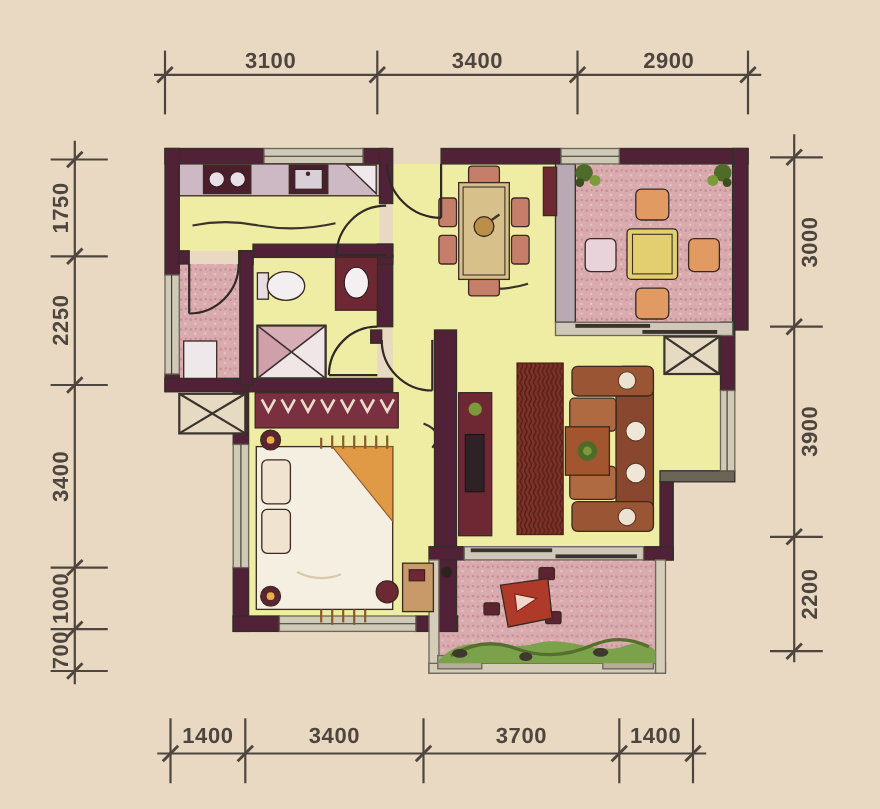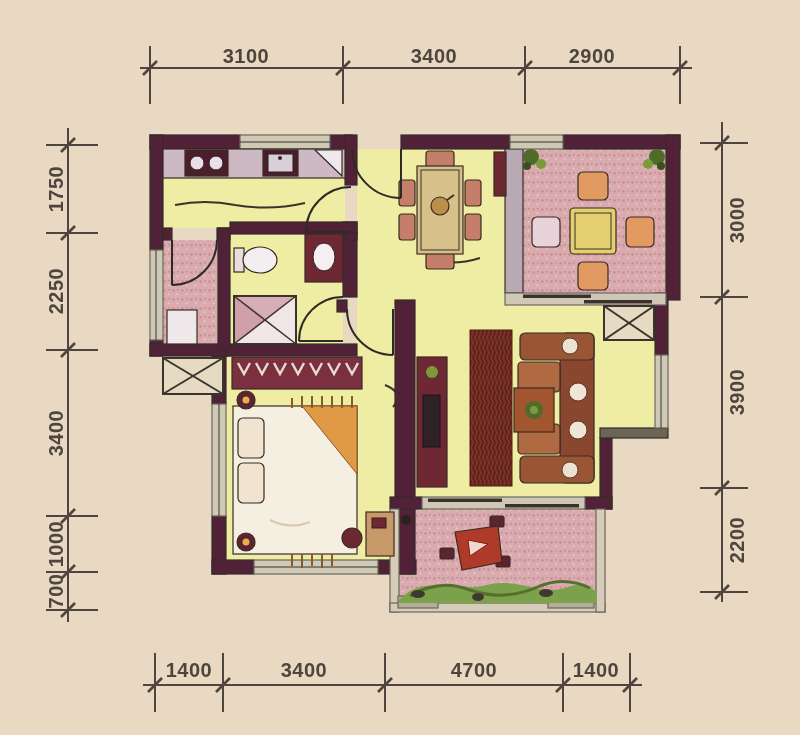--- a/index.html
+++ b/index.html
@@ -352,25 +352,25 @@
       <line x1="715" y1="150" x2="729" y2="136"></line>
           <line x1="715" y1="304" x2="729" y2="290"></line>
       <line x1="715" y1="495" x2="729" y2="481"></line>
           <line x1="715" y1="599" x2="729" y2="585"></line>
     </g>
   </g>
 </svg>
 
 <span class="dim" style="left:246px;top:56px">3100</span>
 <span class="dim" style="left:434px;top:56px">3400</span>
-<span class="dim" style="left:592px;top:56px">2900</span>
+<span class="dim" style="left:608px;top:56px">2900</span>
 
 <span class="dim" style="left:189px;top:670px">1400</span>
 <span class="dim" style="left:304px;top:670px">3400</span>
-<span class="dim" style="left:474px;top:670px">4700</span>
+<span class="dim" style="left:474px;top:670px">3700</span>
 <span class="dim" style="left:596px;top:670px">1400</span>
 
 <span class="dim v" style="left:56px;top:189px">1750</span>
 <span class="dim v" style="left:56px;top:291px">2250</span>
 <span class="dim v" style="left:56px;top:433px">3400</span>
 <span class="dim v" style="left:56px;top:544px">1000</span>
 <span class="dim v" style="left:56px;top:591px">700</span>
 
 <span class="dim v" style="left:737px;top:220px">3000</span>
 <span class="dim v" style="left:737px;top:392px">3900</span>

